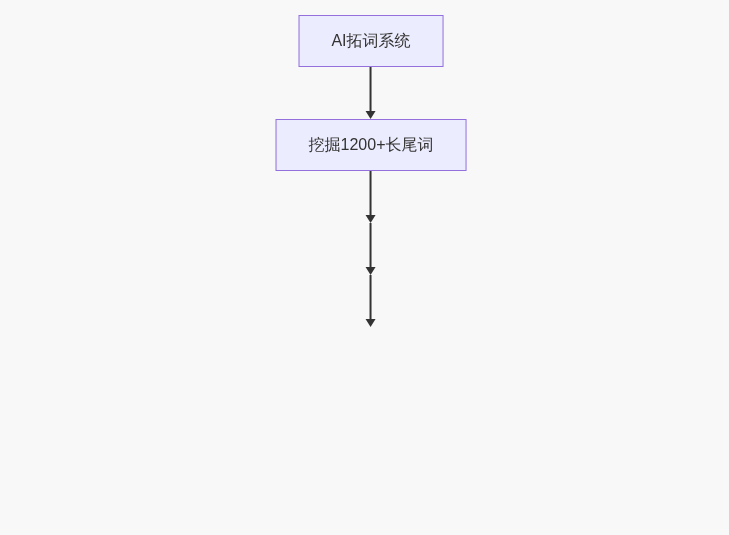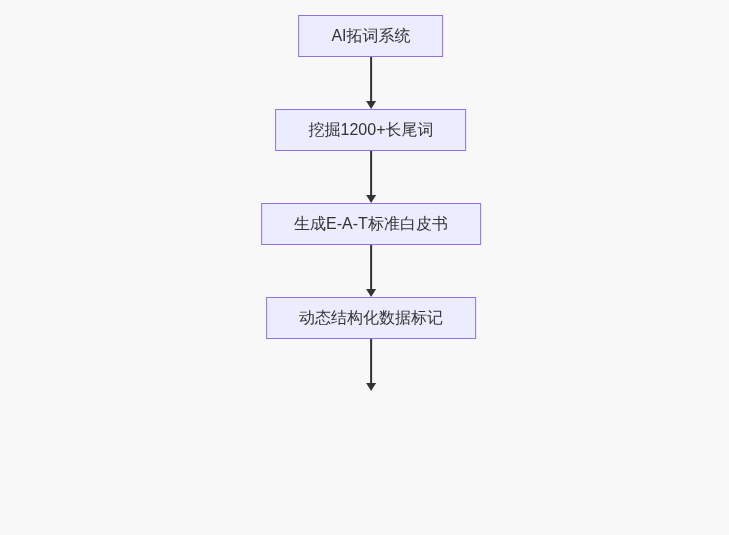--- a/index.html
+++ b/index.html
@@ -13,21 +13,21 @@
   .canvas {
     position: absolute;
     left: 371px;
     top: 15px;
     transform: translateX(-50%);
     display: flex;
     flex-direction: column;
     align-items: center;
   }
   .node {
-    height: 42px;
+    height: 52px;
     display: flex;
     align-items: center;
     justify-content: flex-start;
     padding: 15px 32px;
     background: var(--node-fill, #ECECFF);
     border: 1.5px solid var(--node-border, #9370DB);
     white-space: nowrap;
   }
   .node-label {
     font-size: 16px;
@@ -70,32 +70,26 @@
 
   <div class="node">
     <span class="node-label">挖掘1200+长尾词</span>
   </div>
 
   <div class="arrow">
     <div class="arrow-line"></div>
     <div class="arrow-head"></div>
   </div>
 
-  <div class="node">
-    <span class="node-label">生成E-A-T标准白皮书</span>
-  </div>
 
   <div class="arrow">
     <div class="arrow-line"></div>
     <div class="arrow-head"></div>
   </div>
 
-  <div class="node">
-    <span class="node-label">动态结构化数据标记</span>
-  </div>
 
   <div class="arrow">
     <div class="arrow-line"></div>
     <div class="arrow-head"></div>
   </div>
 
 
 </div>
 
 </body></html>

